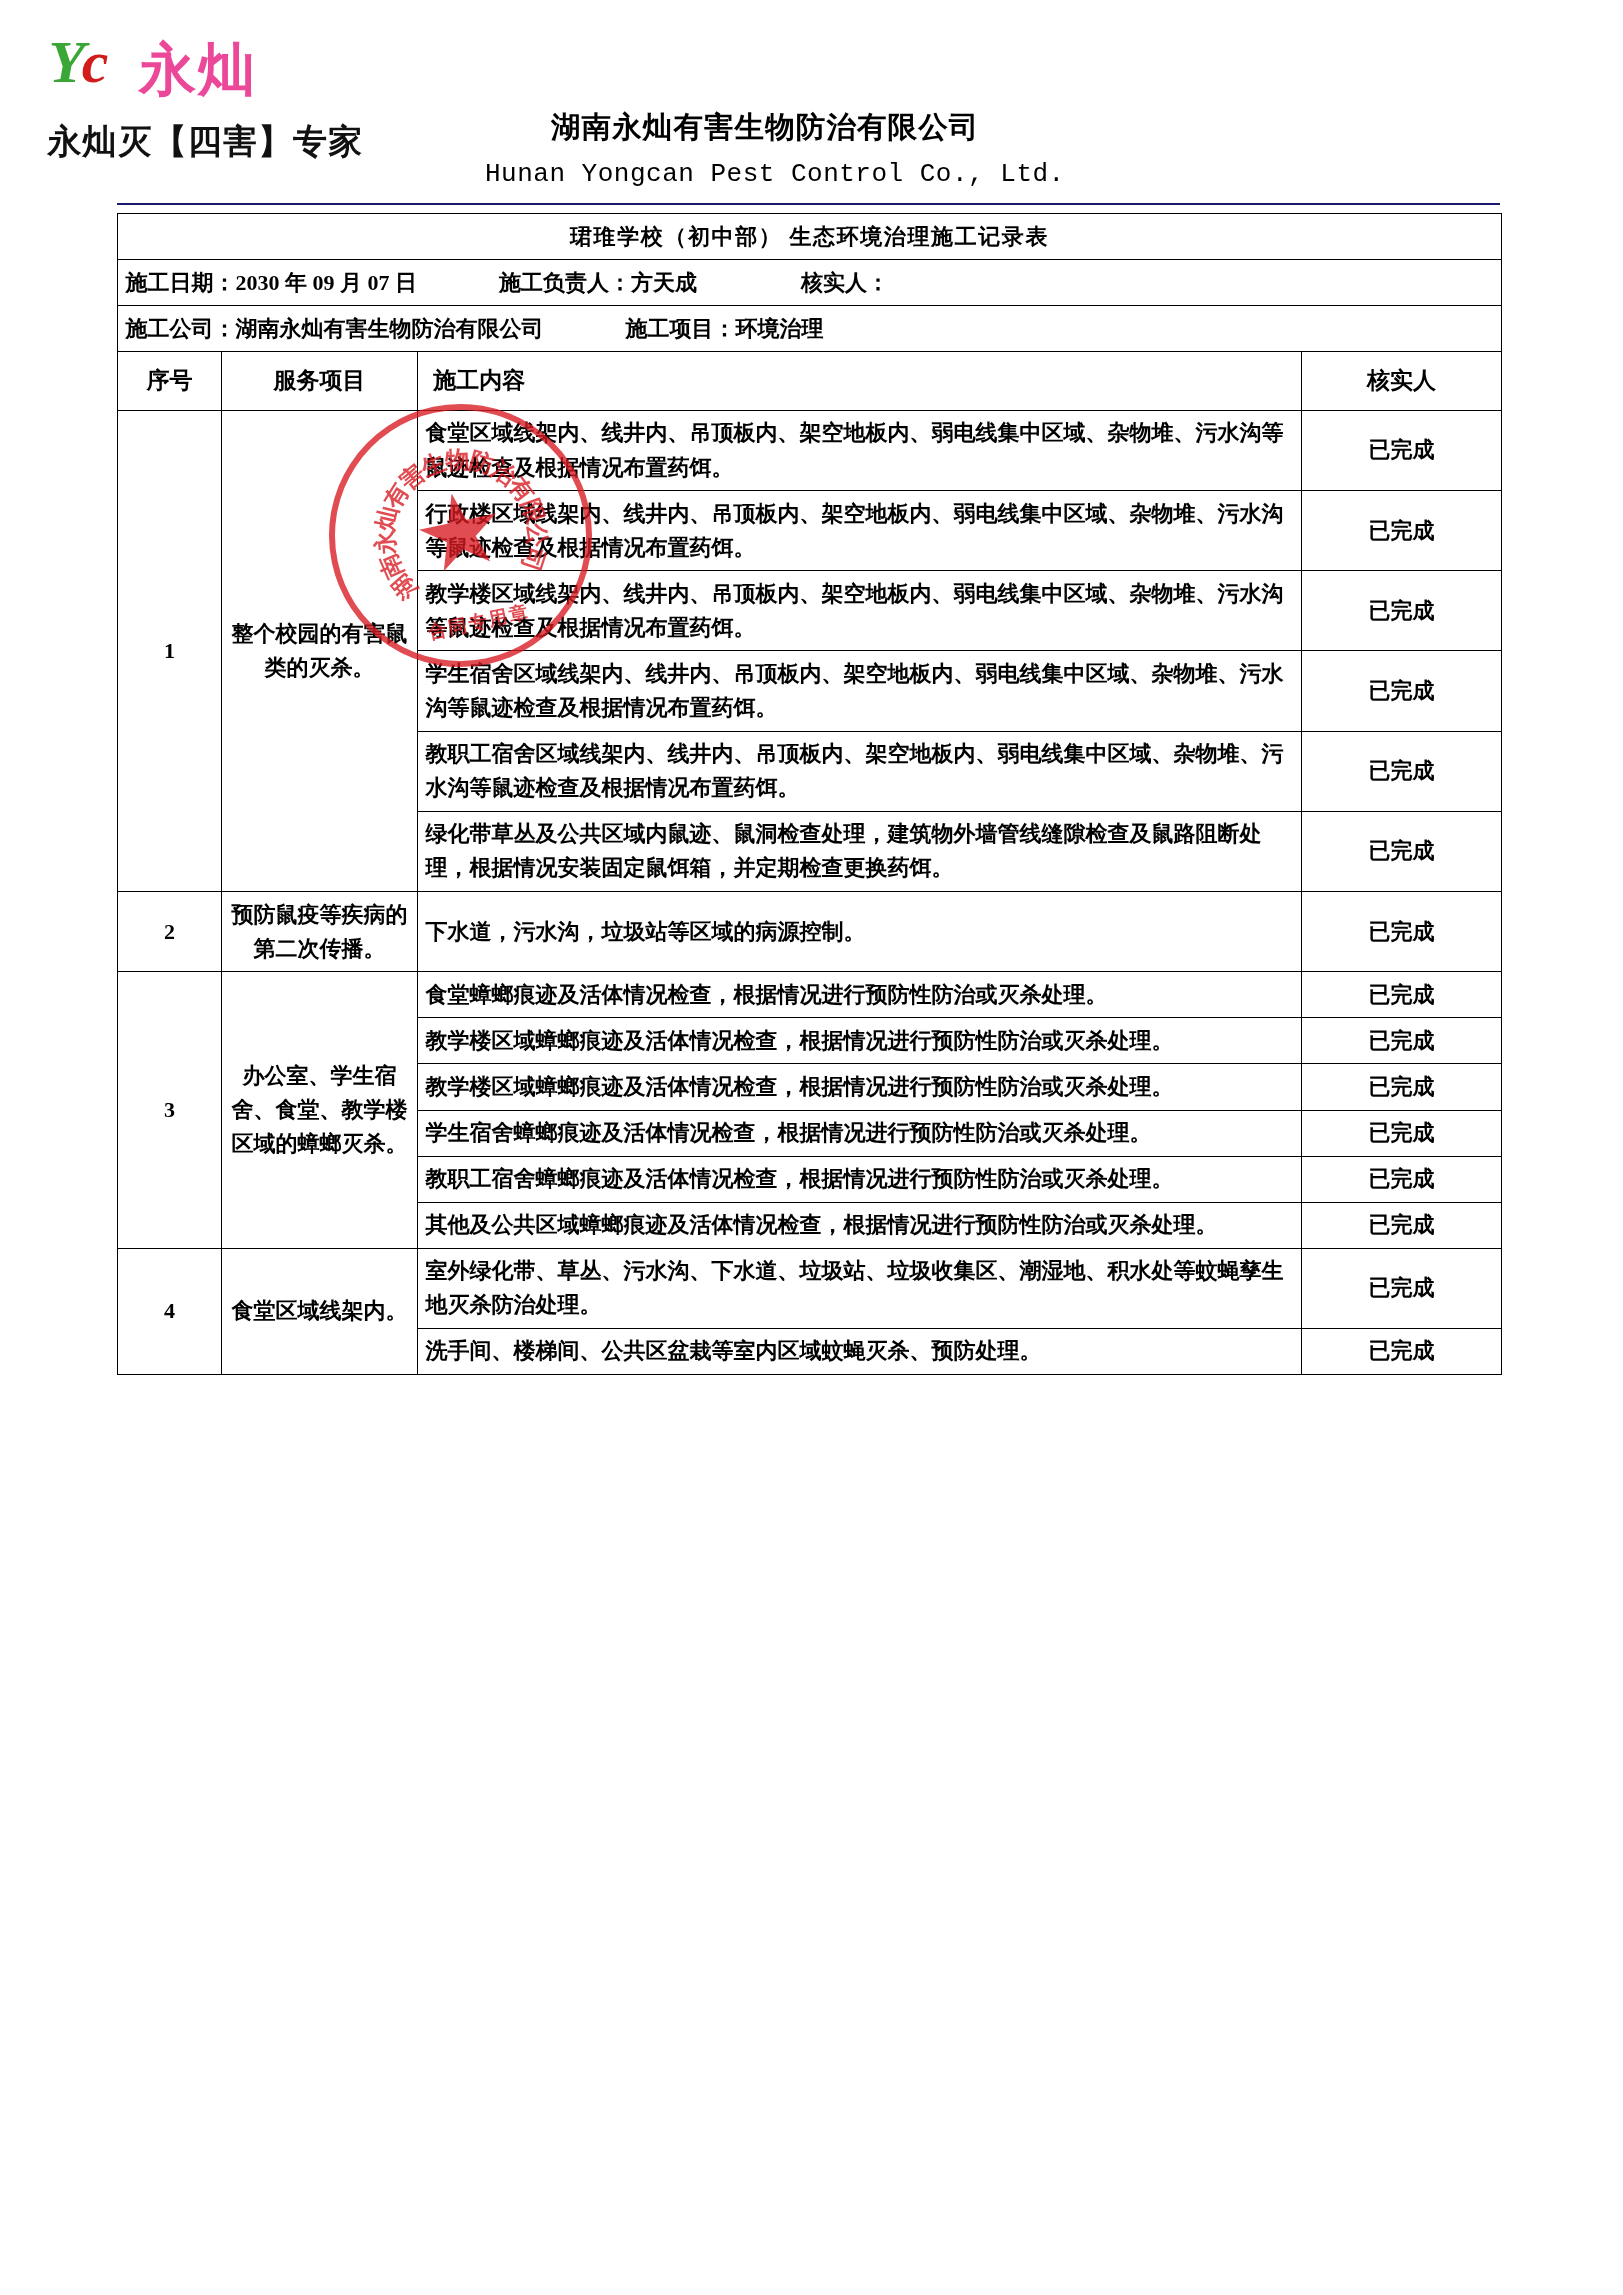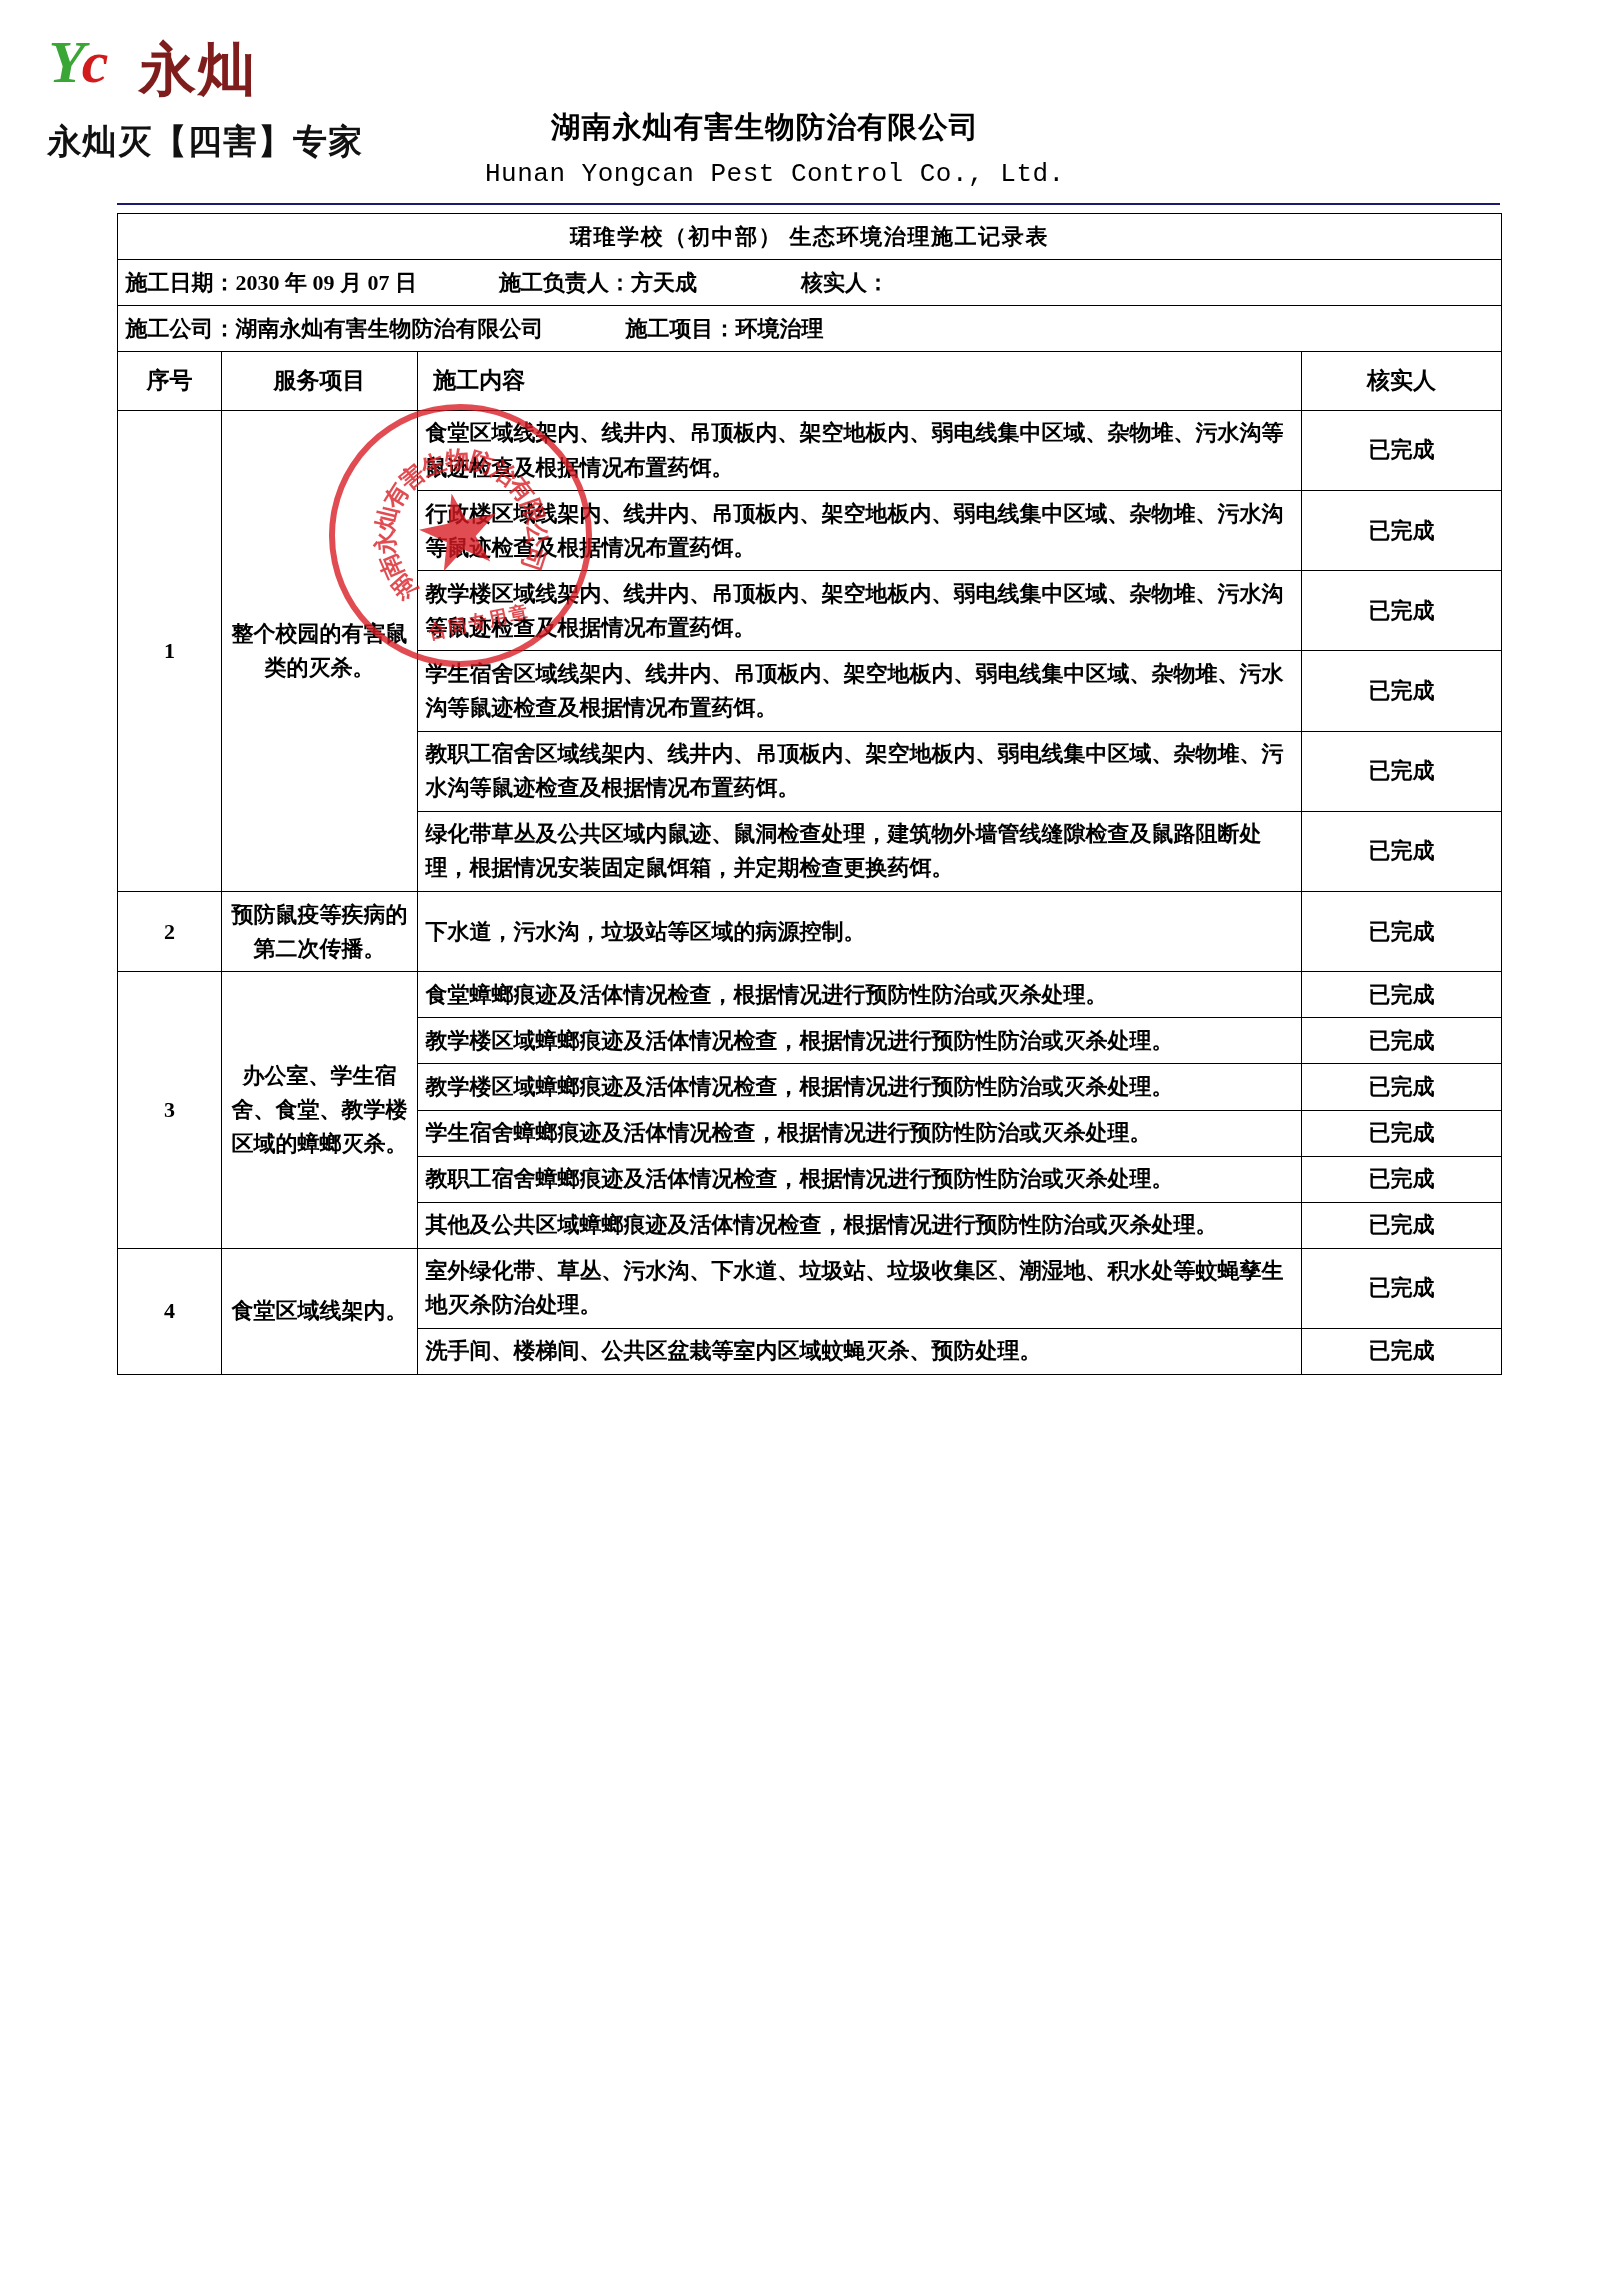--- a/index.html
+++ b/index.html
@@ -48,21 +48,21 @@
   }
   .logo-yc .c-green {
     color: #3aa635;
   }
   .logo-cn {
     position: absolute;
     left: 96px;
     top: 9.8px;
     font-size: 57px;
     font-weight: bold;
-    color: #7f1d1d;
+    color: #ec4899;
     letter-spacing: 2.2px;
     font-family: "Liberation Serif", serif;
     text-align: center;
   }
   .logo-sub {
     position: absolute;
     left: 4.4px;
     top: 97px;
     font-size: 34px;
     font-weight: bold;

